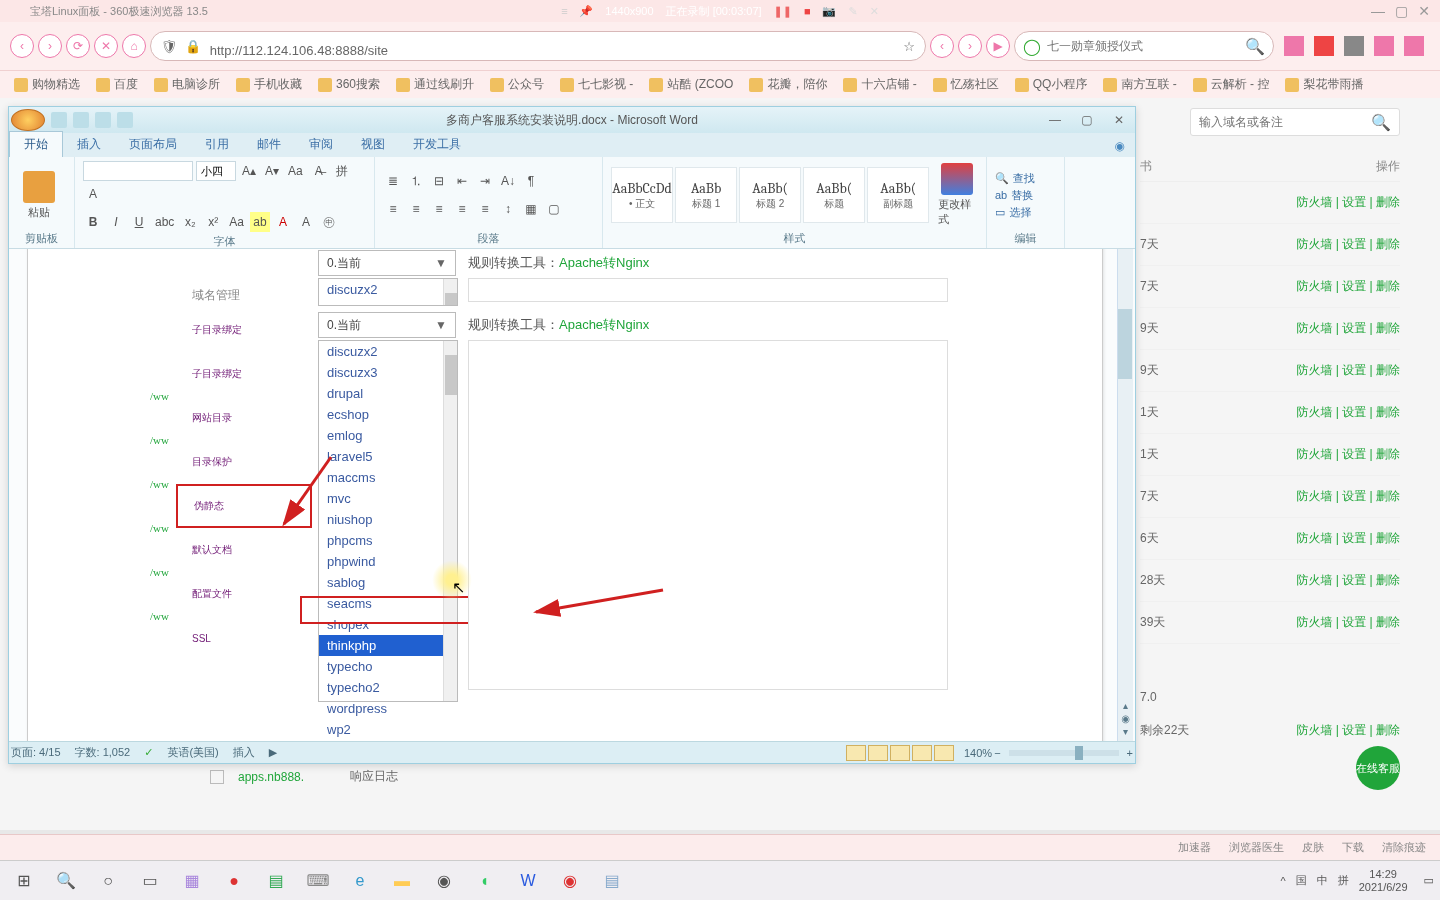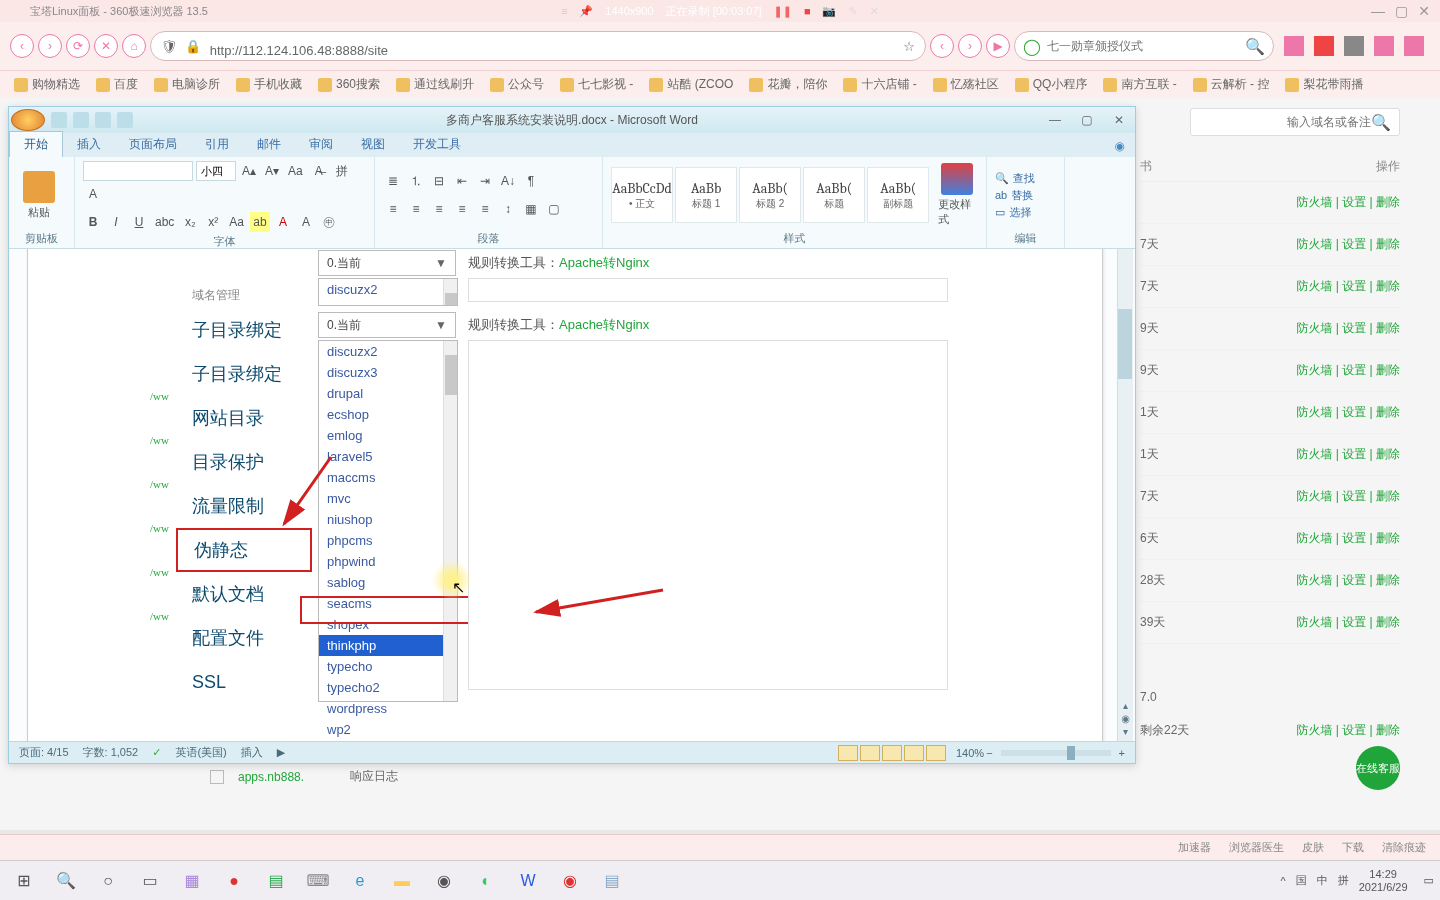--- a/index.html
+++ b/index.html
@@ -20,21 +20,21 @@
 .searchbox input{border:none;outline:none;flex:1;font-size:12px;}
 .navicons{display:flex;gap:10px;padding:0 6px;}
 .navicons span{width:20px;height:20px;display:inline-block;}
 
 .bmrow{height:28px;background:#fdeeee;border-top:1px solid #f0d0d0;display:flex;align-items:center;gap:16px;padding:0 14px;font-size:12px;color:#666;overflow:hidden;}
 .bmrow .bm{display:flex;align-items:center;gap:4px;white-space:nowrap;}
 .bmrow .bm .ic{width:14px;height:14px;background:#f0c060;border-radius:2px;}
 
 .behind{position:absolute;top:98px;left:0;right:0;bottom:70px;background:#f5f5f5;}
 .behind .rsearch{position:absolute;right:40px;top:10px;width:210px;height:28px;background:#fff;border:1px solid #ddd;border-radius:3px;display:flex;align-items:center;padding:0 8px;}
-.behind .rsearch input{border:none;outline:none;flex:1;font-size:12px;text-align:right;}
+.behind .rsearch input{border:none;outline:none;flex:1;font-size:12px;}
 .behind .rtable{position:absolute;right:40px;top:54px;width:260px;font-size:12px;}
 .behind .rtable .hd{display:flex;color:#888;padding:6px 0;border-bottom:1px solid #eee;}
 .behind .rtable .hd span:first-child{flex:1;}
 .behind .rtable .rw{display:flex;padding:12px 0;border-bottom:1px solid #f0f0f0;align-items:center;}
 .behind .rtable .rw .days{flex:1;color:#666;}
 .behind .rtable .rw .acts{color:#20a53a;}
 .behind .logline{position:absolute;left:210px;top:670px;display:flex;align-items:center;gap:14px;font-size:12px;color:#666;}
 .behind .logline .cb{width:14px;height:14px;border:1px solid #bbb;}
 
 .floatgreen{position:absolute;right:40px;bottom:110px;width:44px;height:44px;border-radius:50%;background:#20a53a;color:#fff;font-size:11px;display:flex;align-items:center;justify-content:center;text-align:center;line-height:1.1;font-family:Liberation Serif, serif;}
@@ -64,21 +64,21 @@
 .sizebox{width:40px;height:20px;border:1px solid #c8d8e0;background:#fff;font-size:11px;padding:0 4px;display:flex;align-items:center;}
 .stylecard{width:64px;height:56px;border:1px solid #e0e8ec;background:#fff;display:flex;flex-direction:column;align-items:center;justify-content:center;font-size:10px;color:#666;}
 .stylecard .prev{font-size:14px;color:#444;font-family:Cambria,serif;}
 .editcol{display:flex;flex-direction:column;gap:2px;font-size:11px;color:#3a6ea5;}
 .editcol div{display:flex;align-items:center;gap:4px;}
 
 .word .docarea{position:absolute;top:142px;left:0;right:0;bottom:22px;background:#fafcfd;overflow:hidden;}
 .word .page{position:absolute;left:18px;top:-8px;width:1076px;height:600px;background:#fff;border:1px solid #ccc;box-shadow:1px 1px 3px rgba(0,0,0,.1);}
 
 .panelL{position:absolute;left:148px;top:0;width:136px;background:#fff;margin-top:40px;}
-.panelL .item{height:44px;display:flex;align-items:center;padding-left:16px;font-size:18px;color:#0c4a6e;}
+.panelL .item{height:44px;display:flex;align-items:center;padding-left:16px;font-size:10px;color:#701a75;}
 .panelL .item.hl{border:2px solid #d02020;background:#fff;}
 .dropwrap{position:absolute;left:290px;top:6px;}
 .dd{width:138px;height:26px;border:1px solid #bbb;background:#fff;display:flex;align-items:center;justify-content:space-between;padding:0 8px;font-size:12px;color:#444;}
 .dd .caret{color:#666;}
 .ruleline{position:absolute;left:440px;font-size:13px;color:#555;}
 .ruleline .lnk{color:#20a53a;}
 .listbox{position:absolute;left:290px;width:140px;background:#fff;border:1px solid #bbb;max-height:380px;}
 .listbox .opt{padding:3px 8px;font-size:13px;color:#3a5aa0;}
 .listbox .opt.sel{background:#2060d0;color:#fff;}
 .listbox .sb{position:absolute;right:0;top:0;width:14px;height:100%;background:#f0f0f0;border-left:1px solid #ddd;}
@@ -90,21 +90,21 @@
 .arrow{position:absolute;pointer-events:none;}
 
 .hlspot{position:absolute;width:40px;height:40px;border-radius:50%;background:radial-gradient(circle,#fff090 20%,rgba(255,240,144,0) 70%);}
 
 .txarea{position:absolute;border:1px solid #ddd;background:#fff;}
 
 .word .vsb{position:absolute;right:2px;top:142px;bottom:22px;width:16px;background:#e8f0f4;border-left:1px solid #cde;}
 .word .vsb .th{width:14px;height:70px;background:#bcd4de;margin-top:60px;}
 .word .vsb .nav{position:absolute;bottom:4px;width:100%;display:flex;flex-direction:column;align-items:center;gap:2px;color:#5a7a8a;font-size:10px;}
 
-.word .status{position:absolute;left:0;right:0;bottom:0;height:22px;background:#dceef4;border-top:1px solid #bcd8e0;display:flex;align-items:center;font-size:11px;color:#4a6a7a;gap:14px;padding:0 10px;}
+.word .status{position:absolute;left:0;right:0;bottom:0;height:22px;background:#dceef4;border-top:1px solid #bcd8e0;display:flex;align-items:center;font-size:11px;color:#4a6a7a;gap:14px;padding:0 2px;}
 .word .status .viewbtns{margin-left:auto;display:flex;align-items:center;gap:2px;}
 .word .status .vb{width:20px;height:16px;background:#f8e8b0;border:1px solid #d0b060;}
 .word .status .zoom{width:110px;height:6px;background:#cde0e8;position:relative;margin:0 6px;}
 .word .status .zoom .h{position:absolute;left:60%;top:-4px;width:8px;height:14px;background:#8ab0c0;}
 
 .taskbar{position:absolute;left:0;right:0;bottom:0;height:40px;background:#f0eef2;border-top:1px solid #ccc;display:flex;align-items:center;padding:0 6px;gap:6px;}
 .taskbar .tb{width:36px;height:30px;display:flex;align-items:center;justify-content:center;font-size:16px;color:#555;}
 .taskbar .tray{margin-left:auto;display:flex;align-items:center;gap:10px;font-size:11px;color:#555;}
 .taskbar .clock{text-align:center;line-height:1.1;margin-right:6px;}
 
@@ -443,21 +443,20 @@
   <div class="docarea">
     <div class="page">
 
       <div class="panelL">
         <div class="item" style="height:26px;font-size:12px;color:#888">域名管理</div>
         <div id="menuitems">
             <div class="item">子目录绑定</div>
             <div class="item">子目录绑定</div>
             <div class="item">网站目录</div>
             <div class="item">目录保护</div>
-            <div class="item">流量限制</div>
             <div class="item hl">伪静态</div>
             <div class="item">默认文档</div>
             <div class="item">配置文件</div>
             <div class="item">SSL</div>
           </div>
       </div>
 
       <div class="ww" style="top:148px">/ww</div>
       <div class="ww" style="top:192px">/ww</div>
       <div class="ww" style="top:236px">/ww</div>

